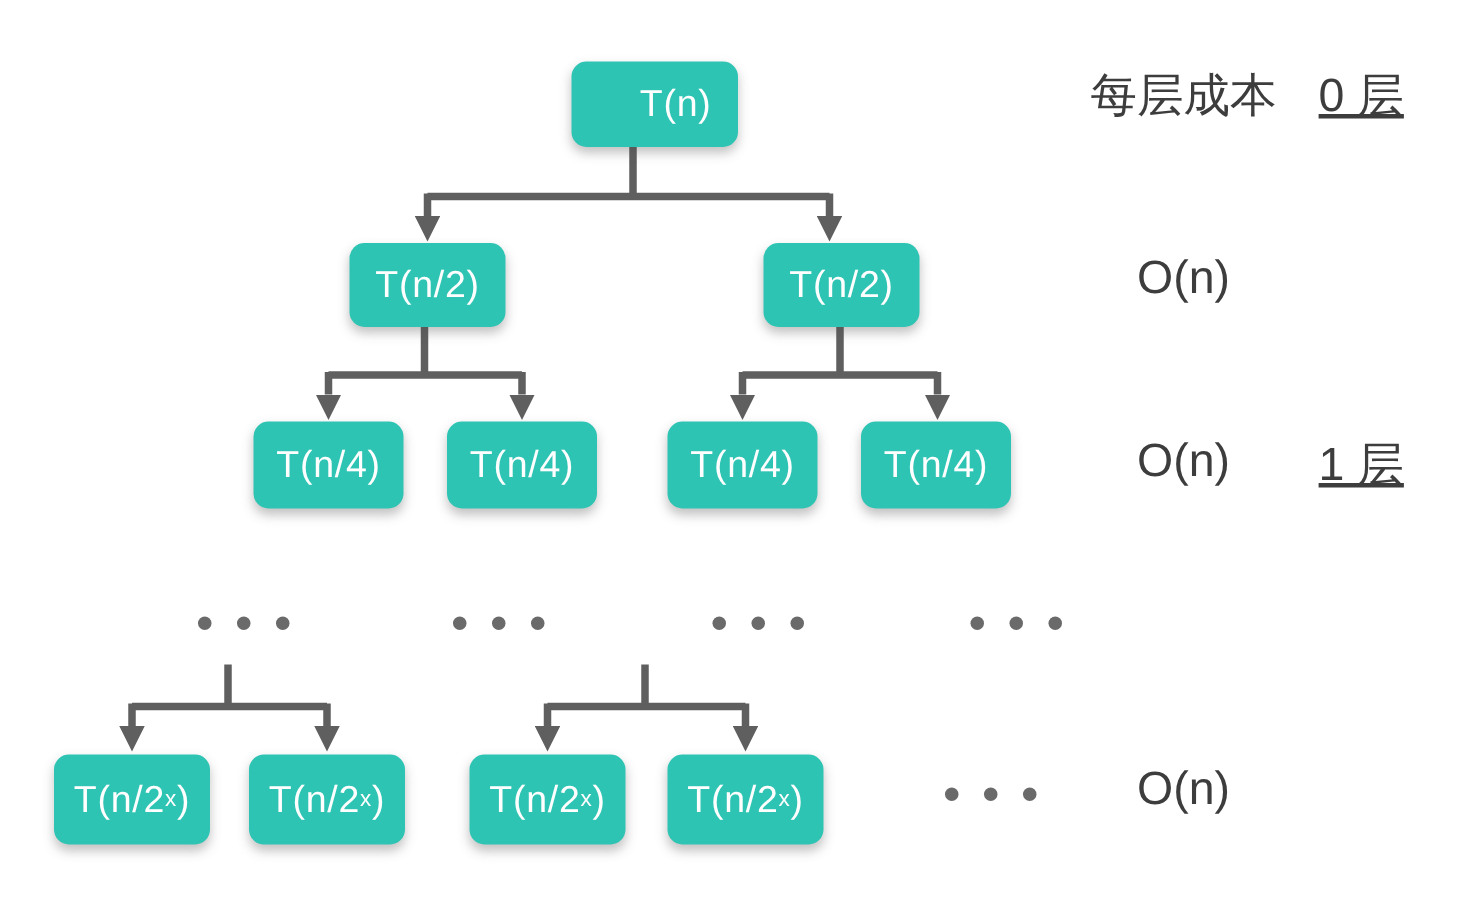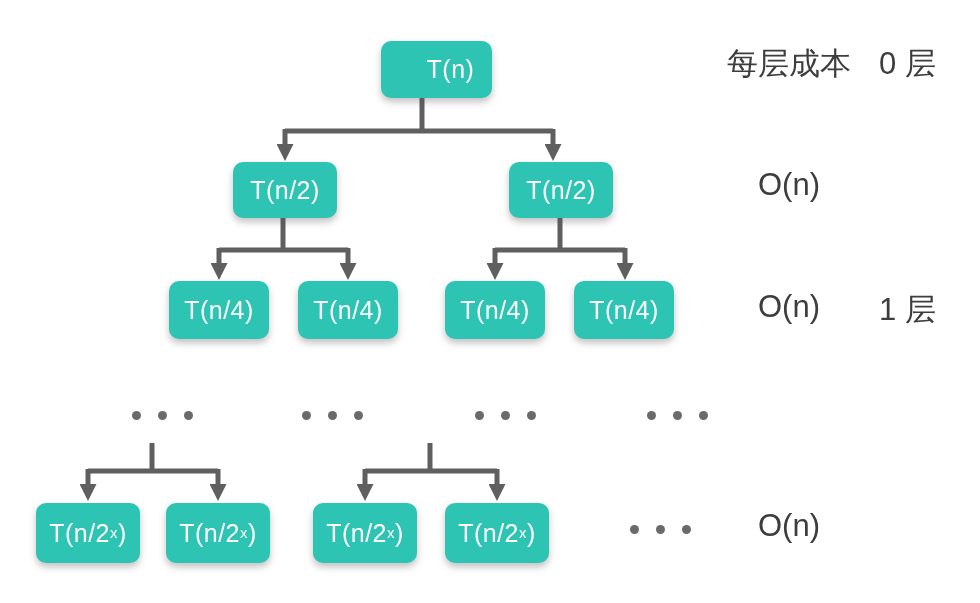--- a/index.html
+++ b/index.html
@@ -36,21 +36,21 @@
   .node-lxd{left:445px;top:503px;width:104px;height:60px;}
   .dots{position:absolute;display:flex;gap:17px;}
   .dots .dot{width:9px;height:9px;border-radius:50%;background:var(--dots);}
   .dots-g1{left:132px;top:411px;}
   .dots-g2{left:302px;top:411px;}
   .dots-g3{left:475px;top:411px;}
   .dots-g4{left:647px;top:411px;}
   .dots-gx{left:630px;top:525px;}
   .legend-row{position:absolute;left:700px;width:270px;height:44px;color:var(--label);font-size:31px;}
   .legend-row .cost{position:absolute;left:0;width:178px;text-align:center;white-space:nowrap;}
-  .legend-row .level{position:absolute;left:160px;width:95px;text-align:center;white-space:nowrap;}
+  .legend-row .level{position:absolute;left:160px;width:95px;text-align:center;white-space:nowrap;text-decoration:underline;}
   .legend-row-0{top:31px;margin-top:12px;}
   .legend-row-1{top:167px;}
   .legend-row-2{top:289px;}
   .legend-row-3{top:508px;}
 </style>
 </head>
 <body>
 
 <div class="canvas">
 

